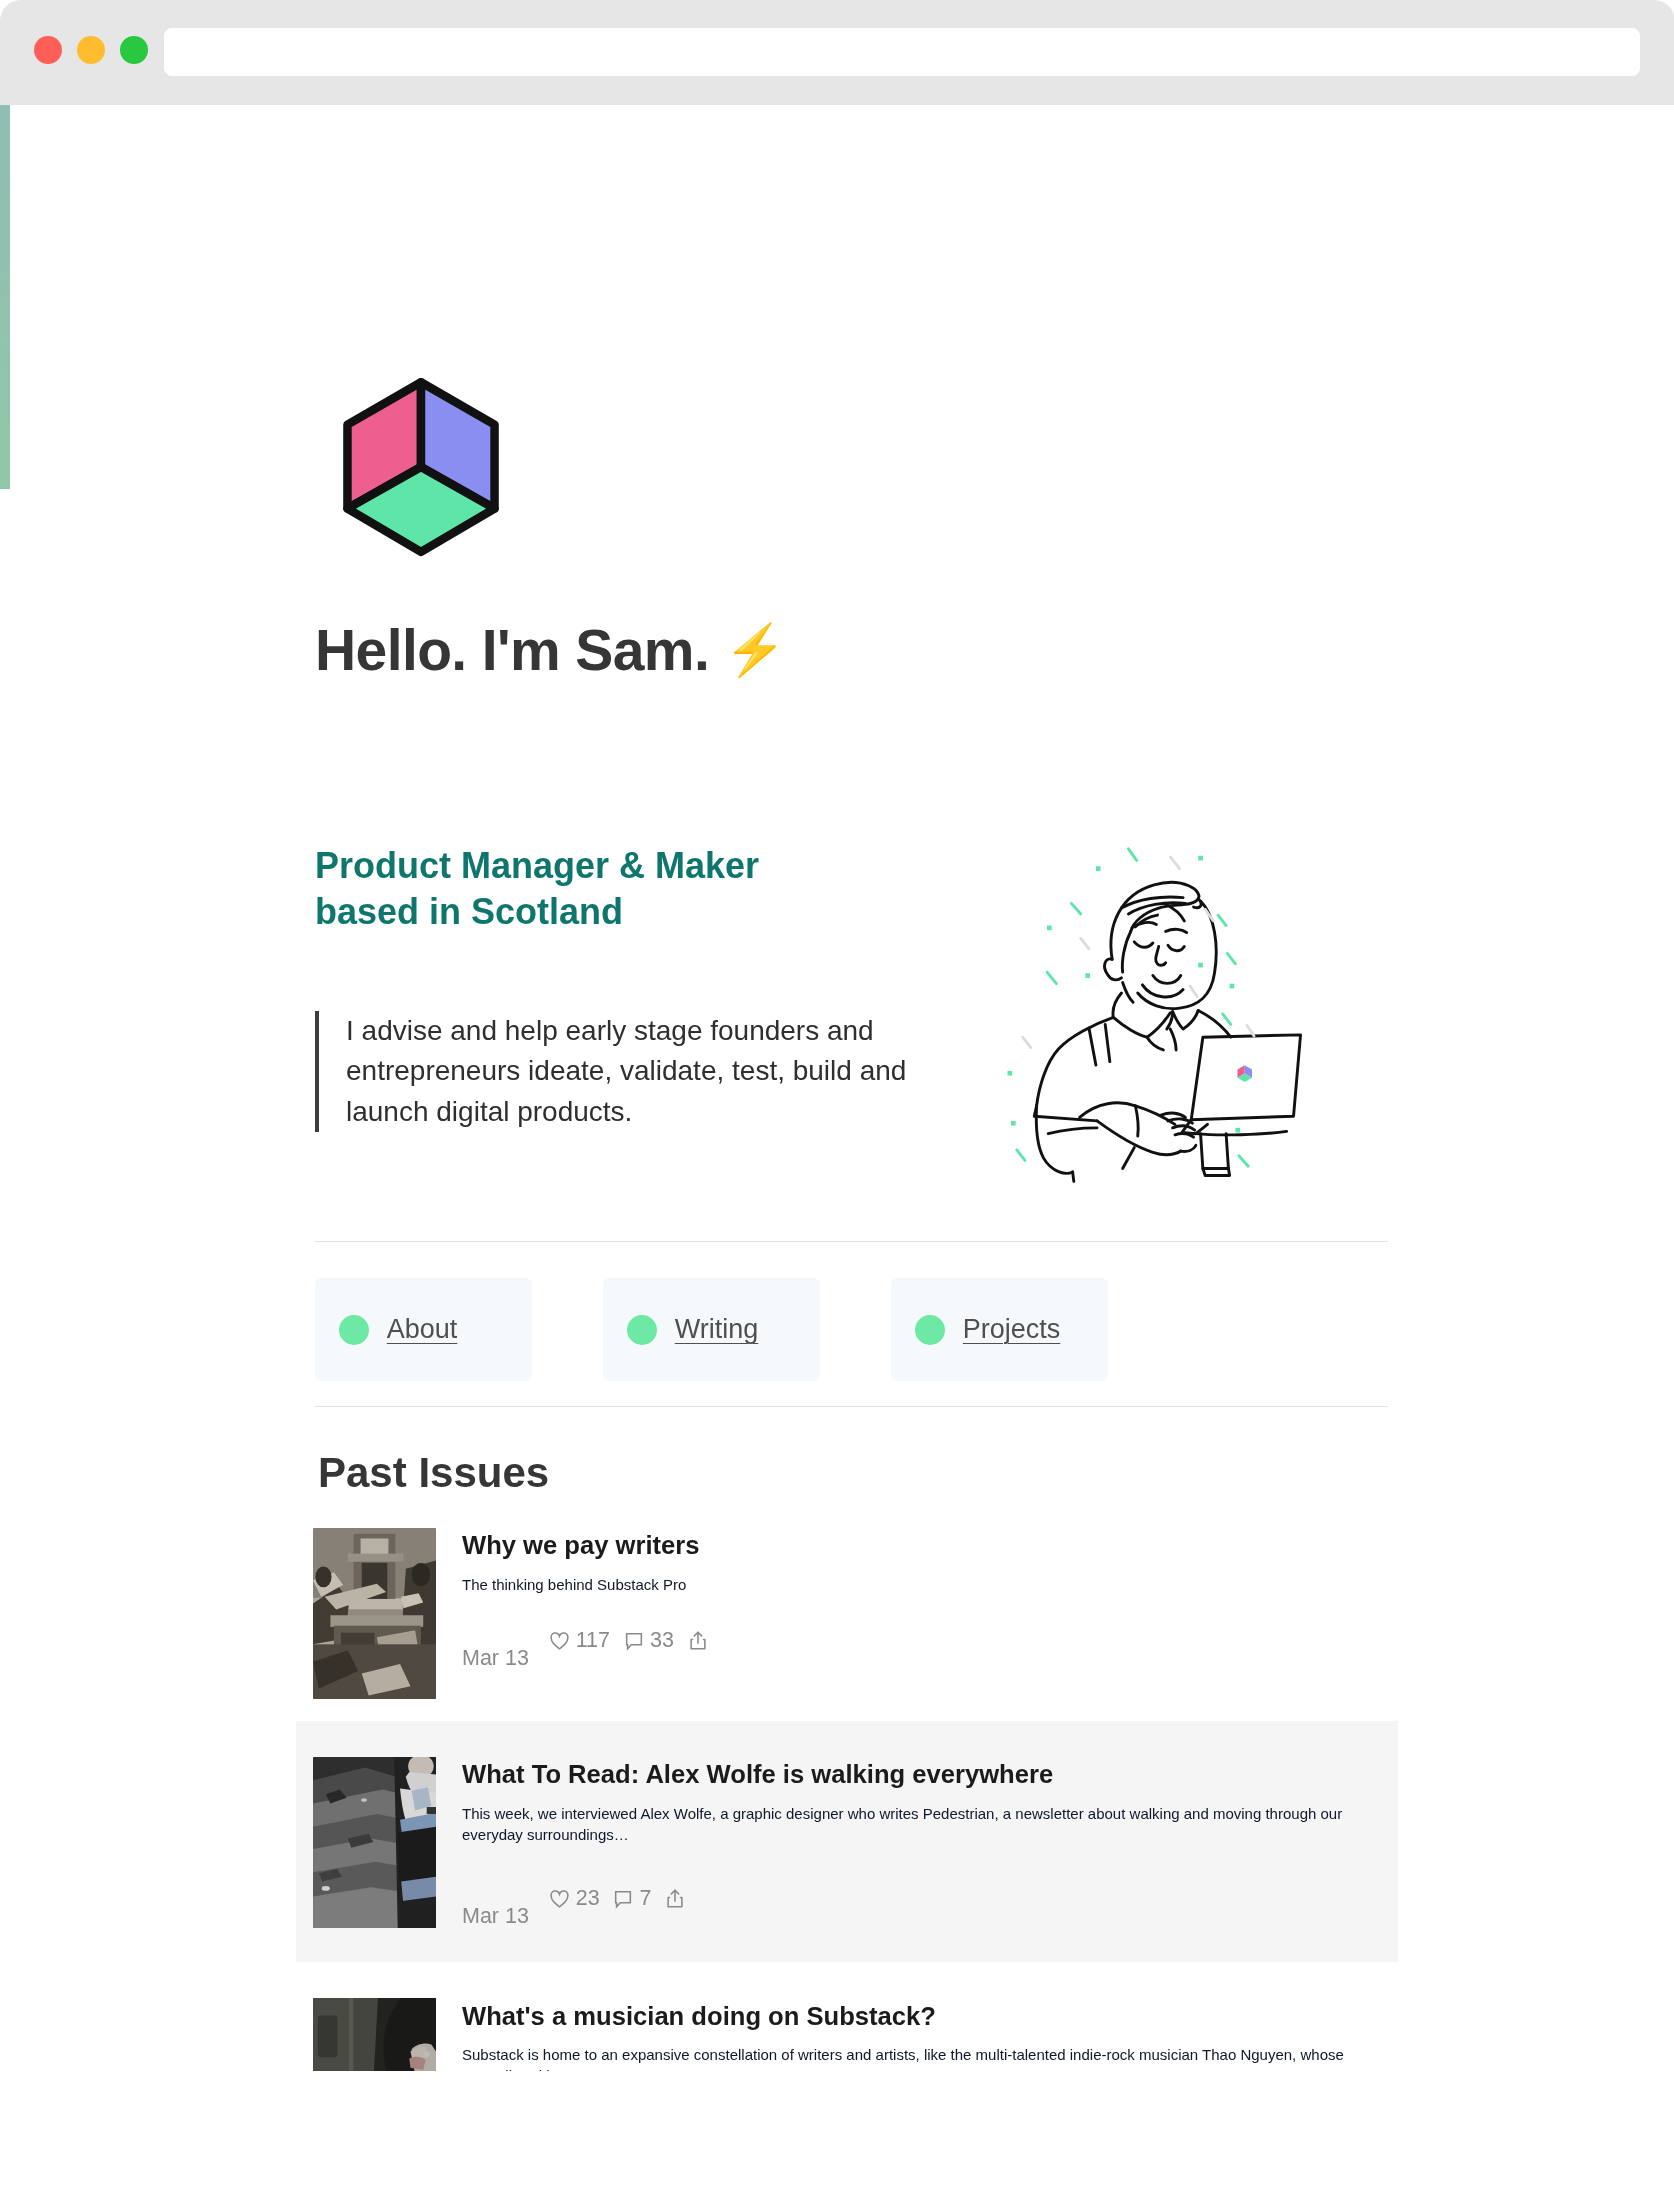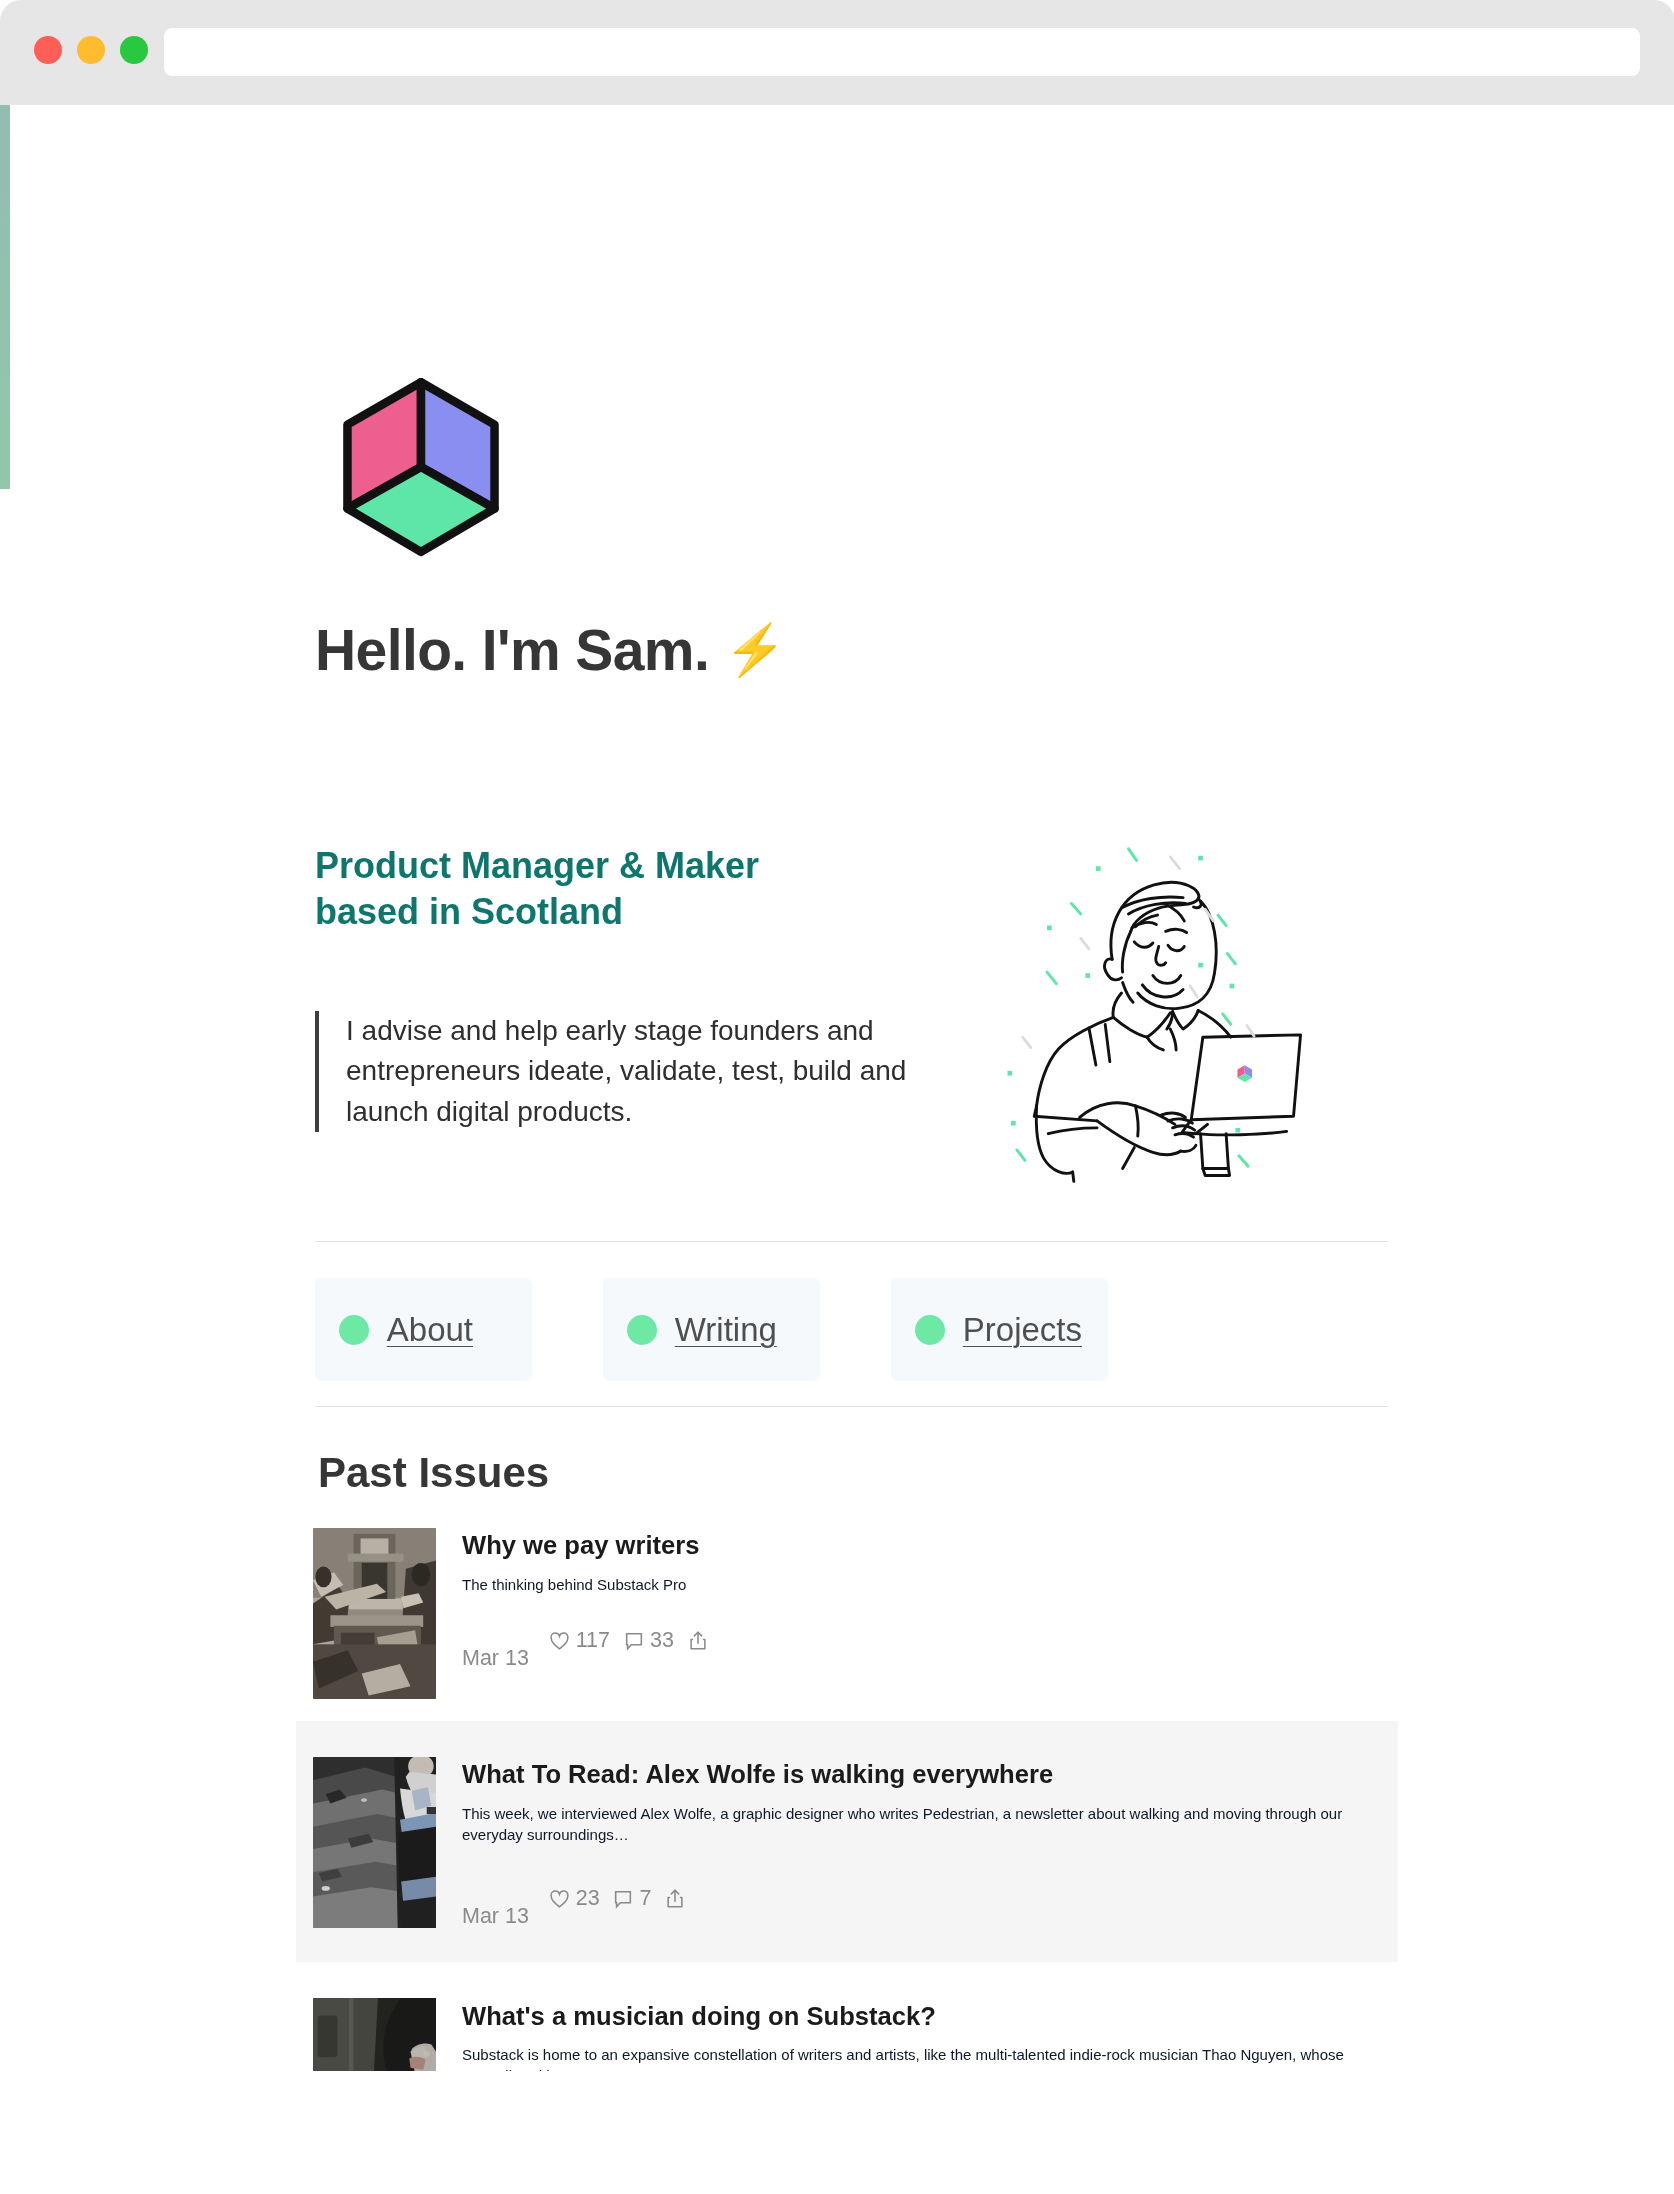--- a/index.html
+++ b/index.html
@@ -147,21 +147,21 @@
     gap: 17.4px;
     cursor: pointer;
   }
   .nav-dot {
     width: 30px; height: 30px;
     border-radius: 50%;
     background: #6de8a5;
     flex: 0 0 auto;
   }
   .nav-label {
-    font-size: 33px;
+    font-size: 27px;
     color: #4f4f4f;
     text-decoration: underline;
     text-underline-offset: 5.2px;
     text-decoration-thickness: 1.2px;
   }
 
   
   .section-title {
     position: absolute;
     left: 308px; top: 1344px;

